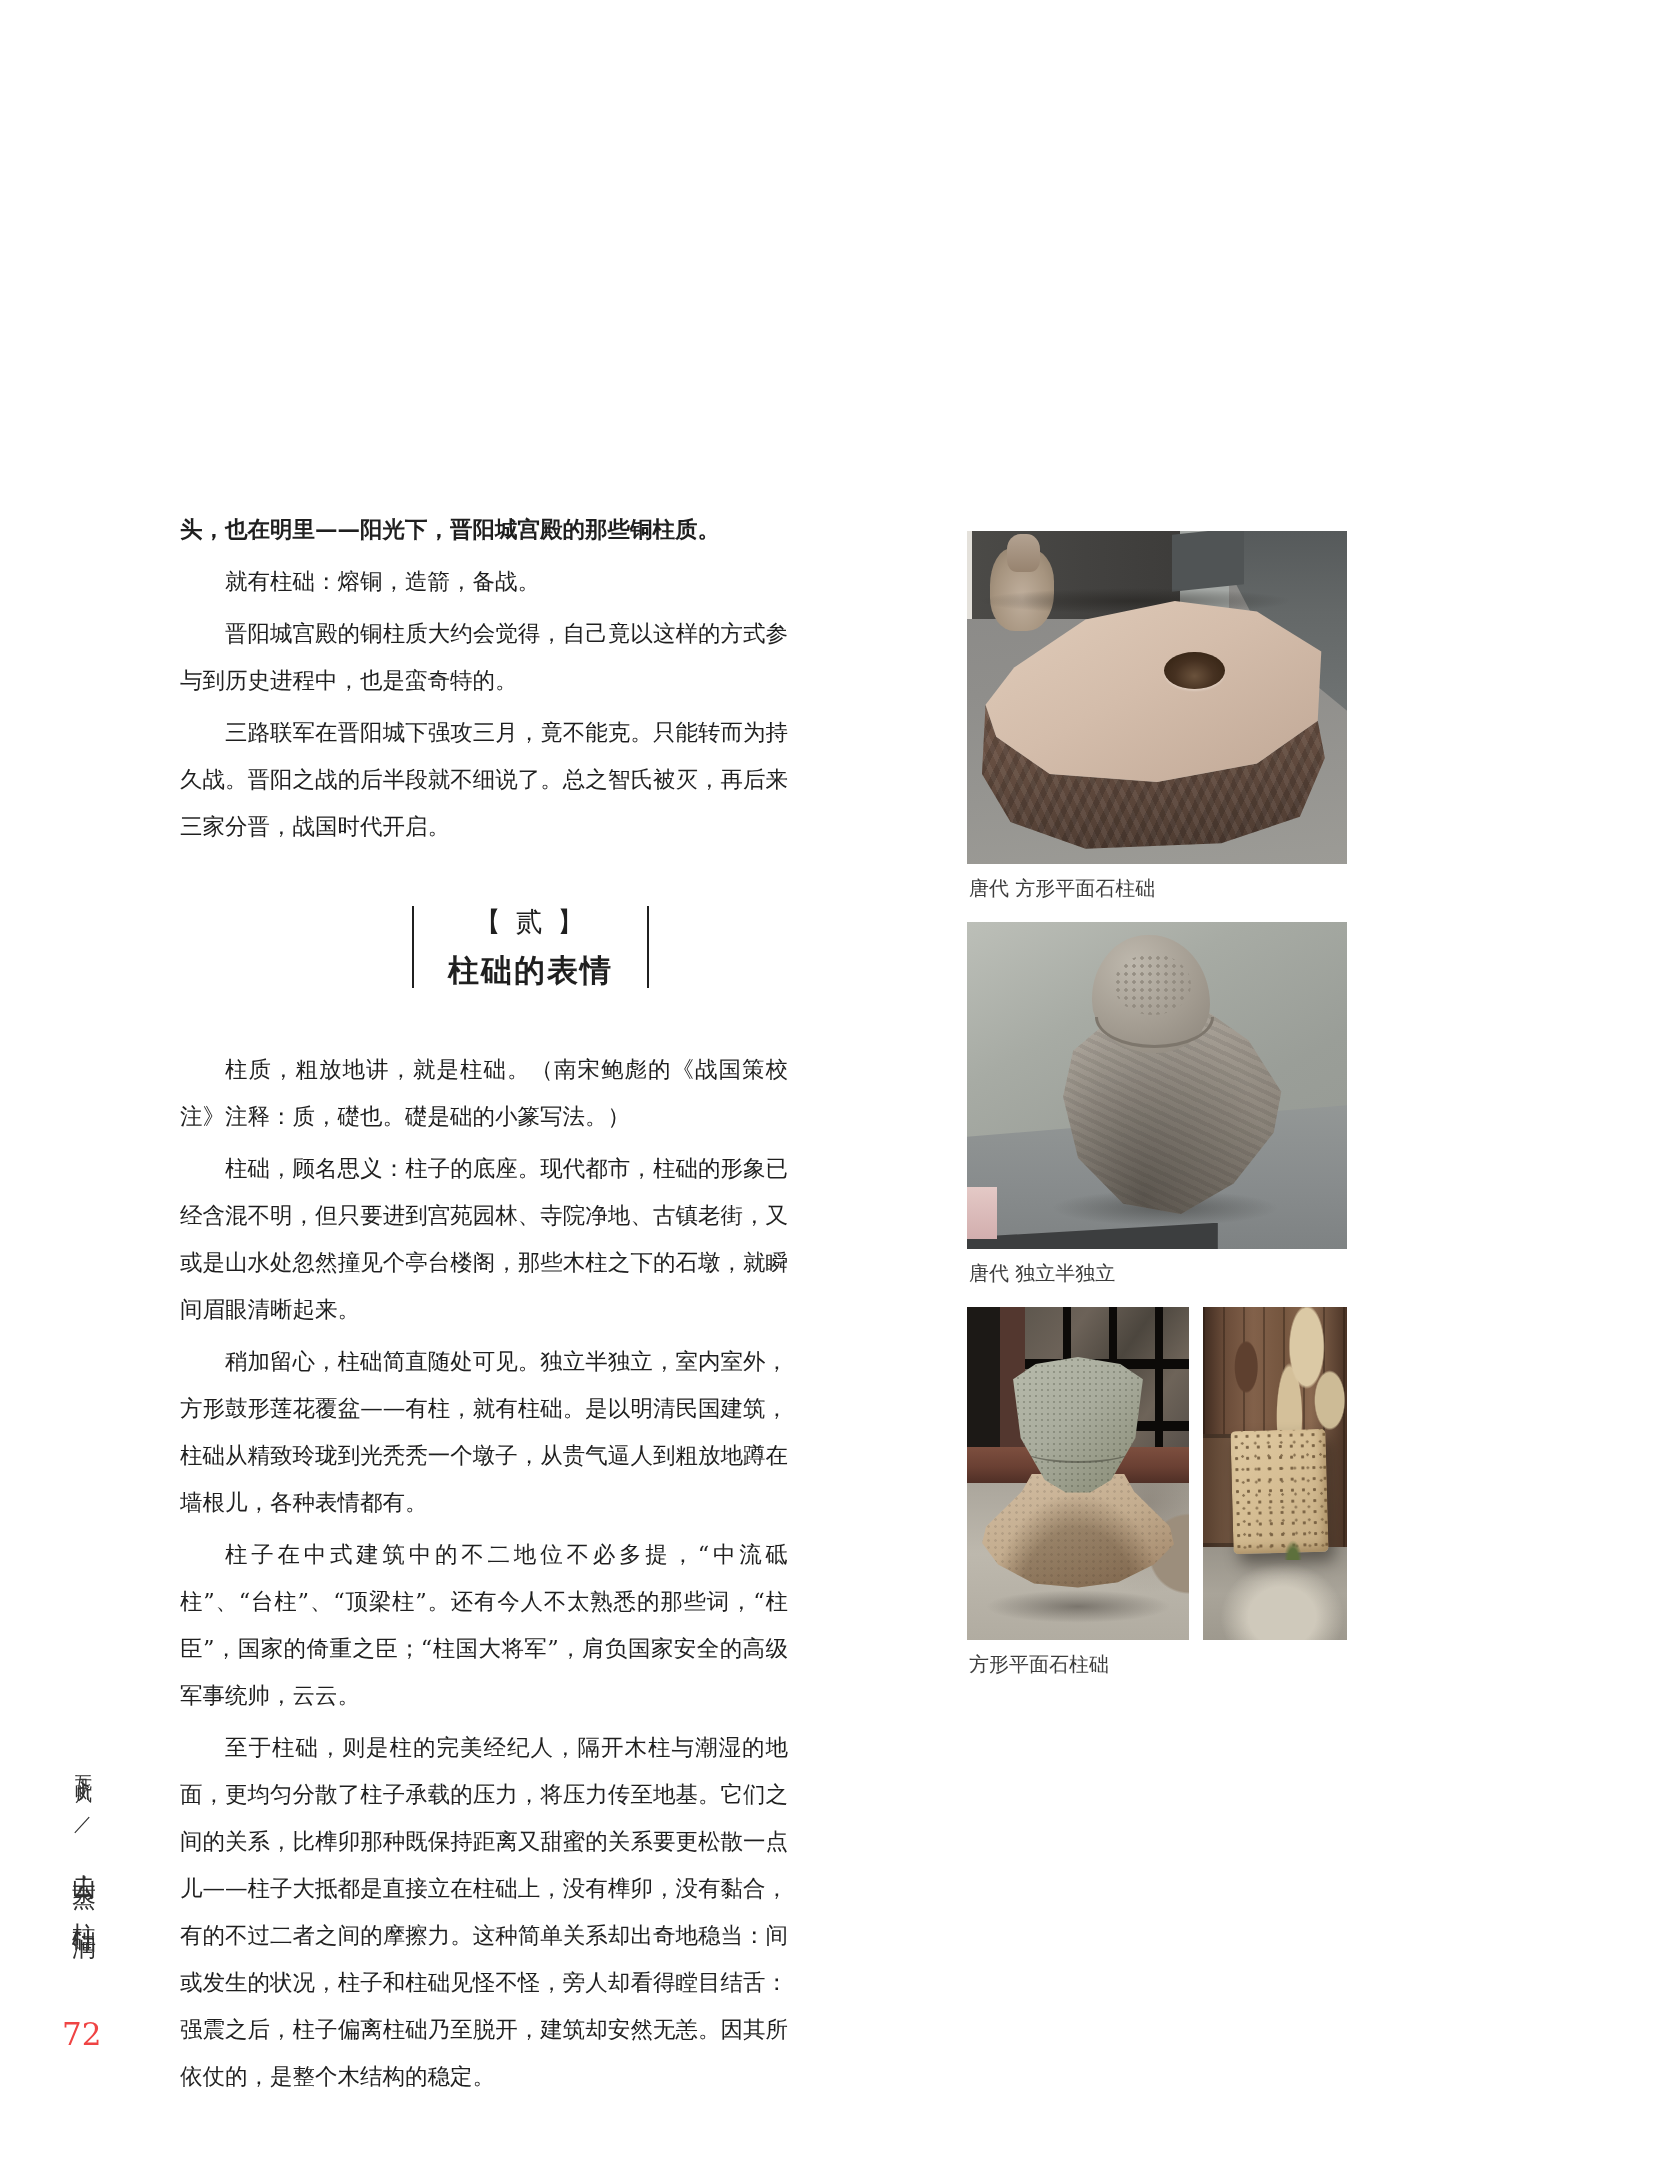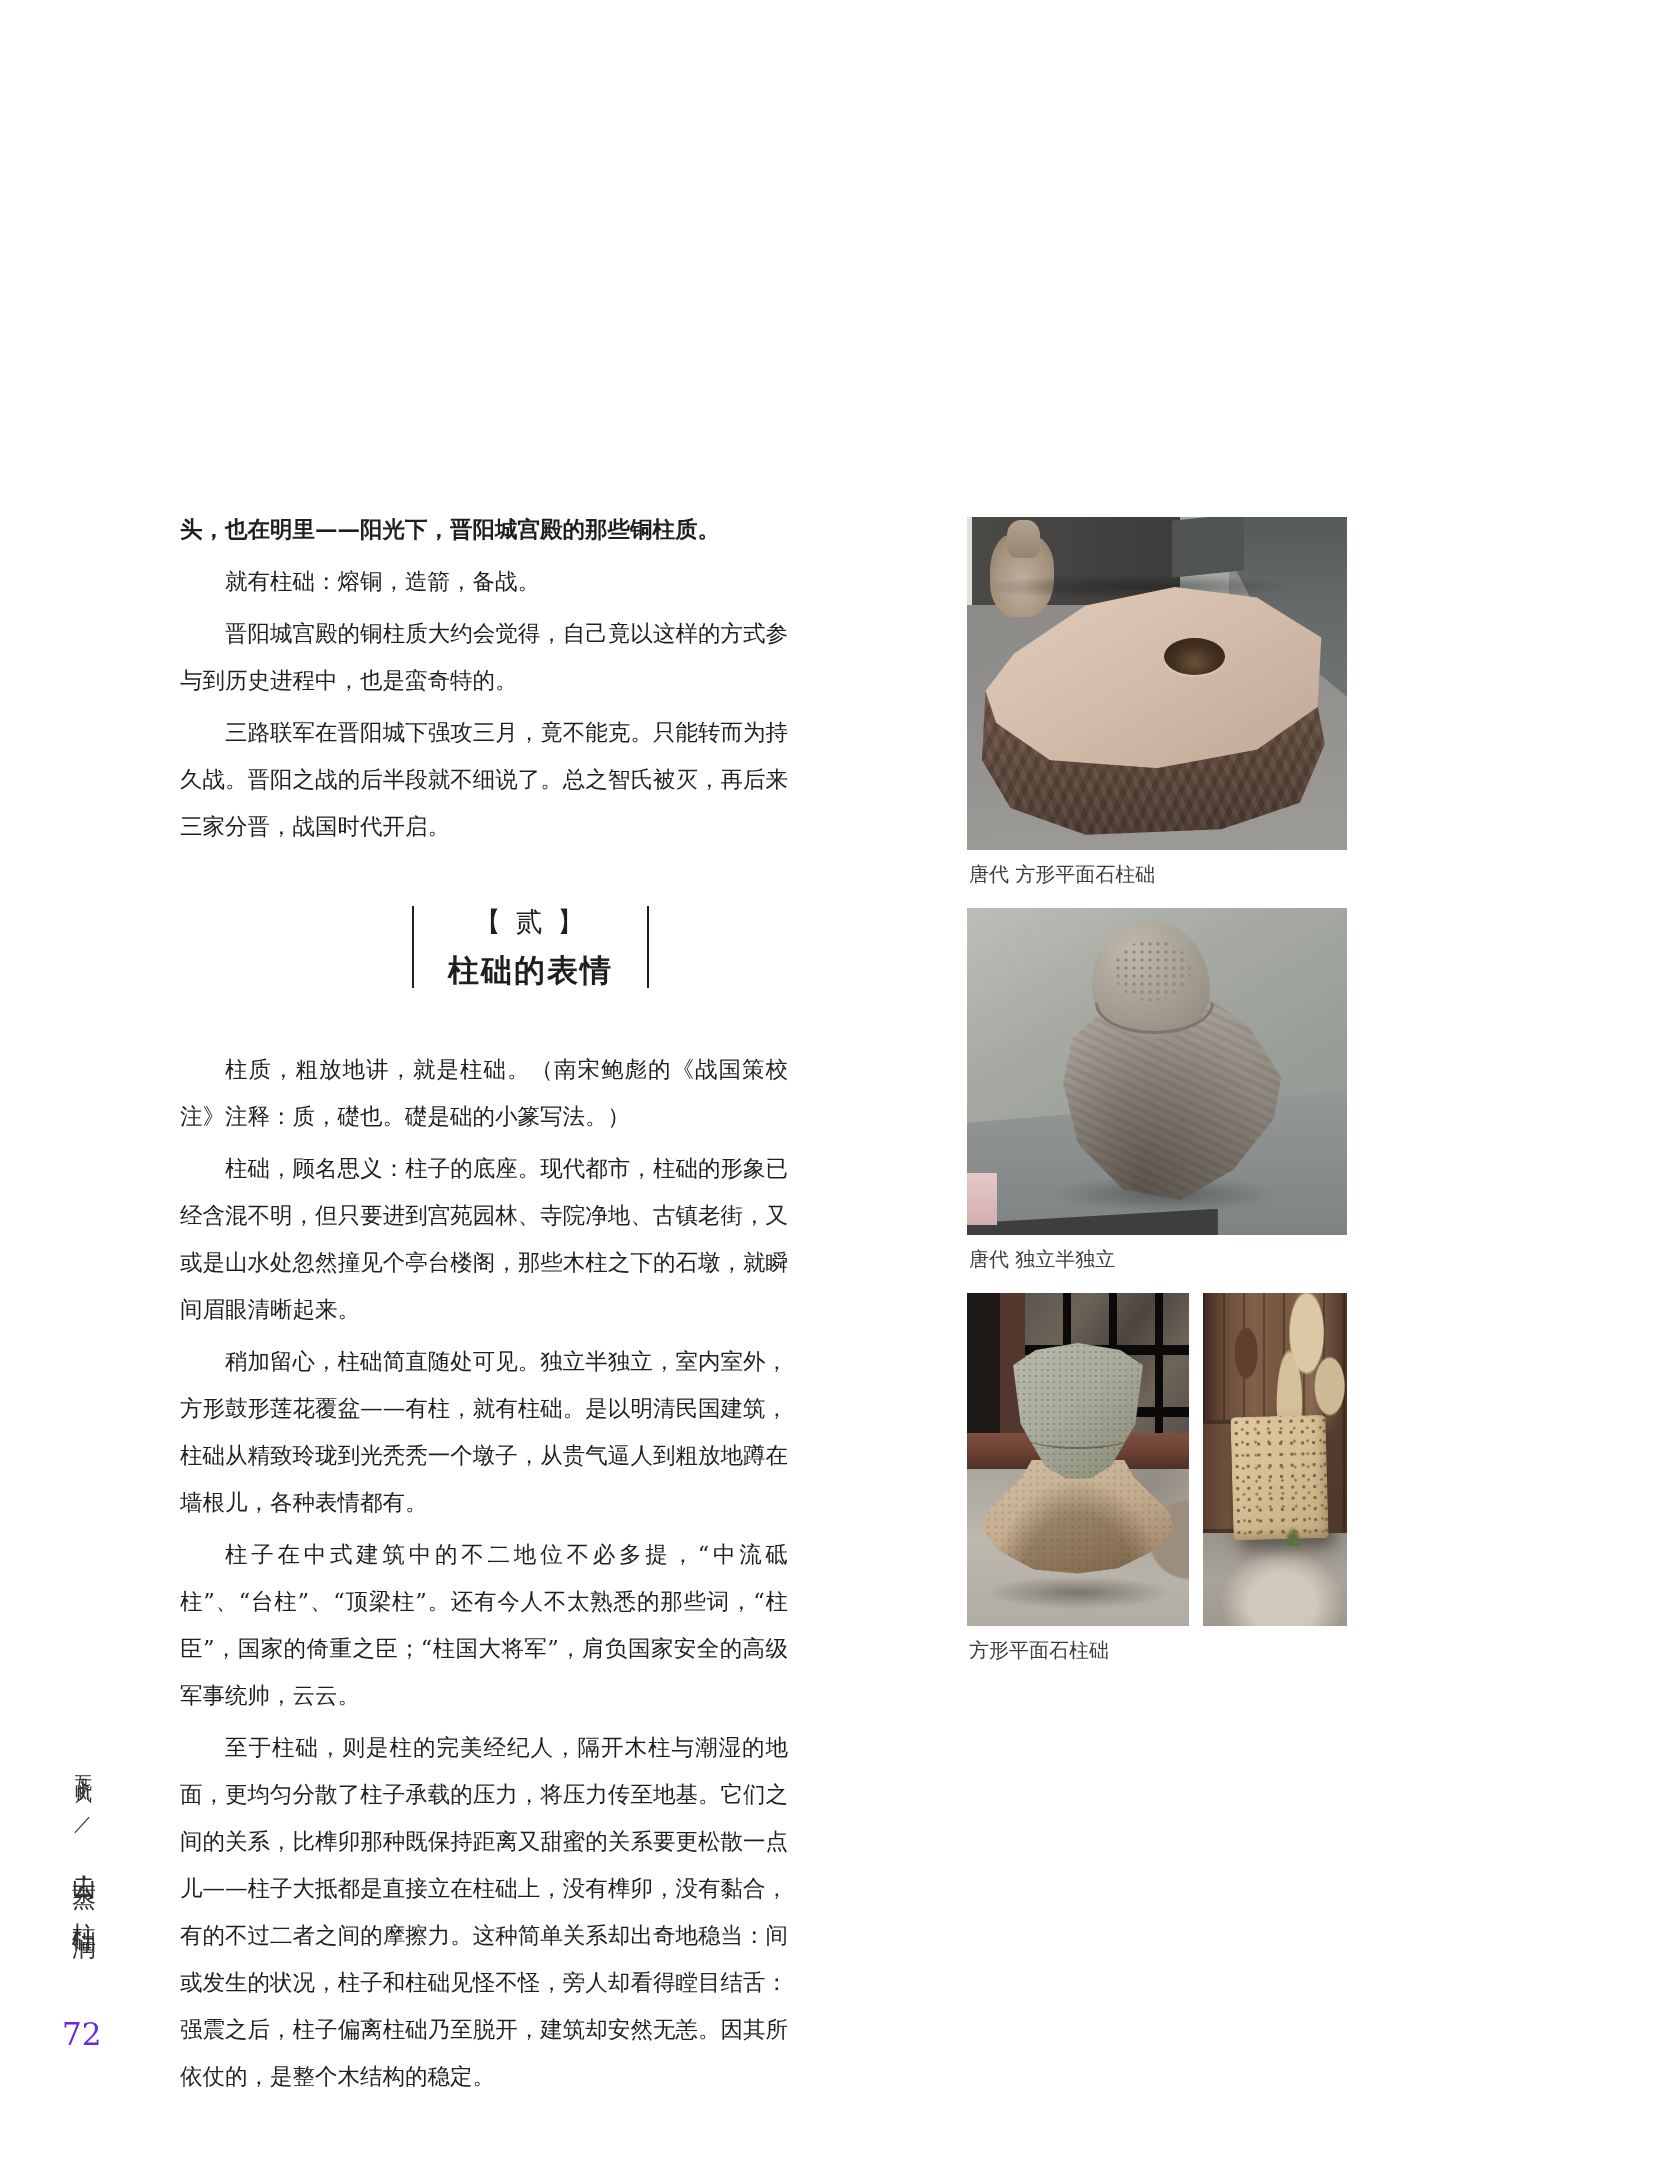--- a/index.html
+++ b/index.html
@@ -5,38 +5,38 @@
   html,body{margin:0;padding:0;background:#e9e9e9;}
   .page{position:relative;width:1654px;height:2165px;background:#ffffff;overflow:hidden;
         font-family:"DejaVu Serif","Liberation Serif",serif;color:#1f1f1f;}
 
   
   .spine{position:absolute;left:72px;top:1762px;writing-mode:vertical-rl;text-orientation:upright;
          color:#2e2e2e;line-height:1;}
   .spine-small{font-size:17px;letter-spacing:4px;}
   .spine-sep{font-size:19px;margin:6px 0;}
   .spine-large{font-size:24px;letter-spacing:6px;margin-top:8px;}
-  .page-number{position:absolute;left:62px;top:2016px;font-size:31px;color:#6d28d9;}
+  .page-number{position:absolute;left:62px;top:2016px;font-size:31px;color:#ef4444;}
 
   
   .text-col{position:absolute;left:180px;top:506px;width:608px;
             font-size:22.5px;line-height:47px;text-align:justify;}
   .text-col p{margin:0 0 5px 0;text-indent:2em;}
   .text-col p.no-indent{text-indent:0;font-weight:bold;}
 
   
   .section-header{display:flex;align-items:stretch;width:max-content;margin:56px 0 58px 232px;}
   .sh-bar{width:2px;background:#202020;}
   .sh-text{display:flex;flex-direction:column;justify-content:center;text-align:center;
            padding:2px 34px;}
   .sh-num{font-size:27px;letter-spacing:3px;line-height:1;}
   .sh-title{font-size:31px;font-weight:bold;letter-spacing:2px;line-height:1;margin-top:20px;}
 
   
-  .figure-col{position:absolute;left:967px;top:517px;width:380px;}
+  .figure-col{position:absolute;left:967px;top:531px;width:380px;}
   figure{margin:0;}
   figcaption{font-family:"DejaVu Sans","Liberation Sans",sans-serif;
              font-size:20px;line-height:28px;color:#3d3d3d;margin:10px 0 20px 2px;}
   .photo{position:relative;overflow:hidden;}
   .photo, .photo *{box-sizing:border-box;}
   .photo > div{position:absolute;}
 
   
   .photo1{width:380px;height:333px;background:linear-gradient(175deg,#898886 0%,#8f8e8b 45%,#9c9b96 100%);}
   .p1-wall{left:0;top:0;width:57%;height:26.5%;

